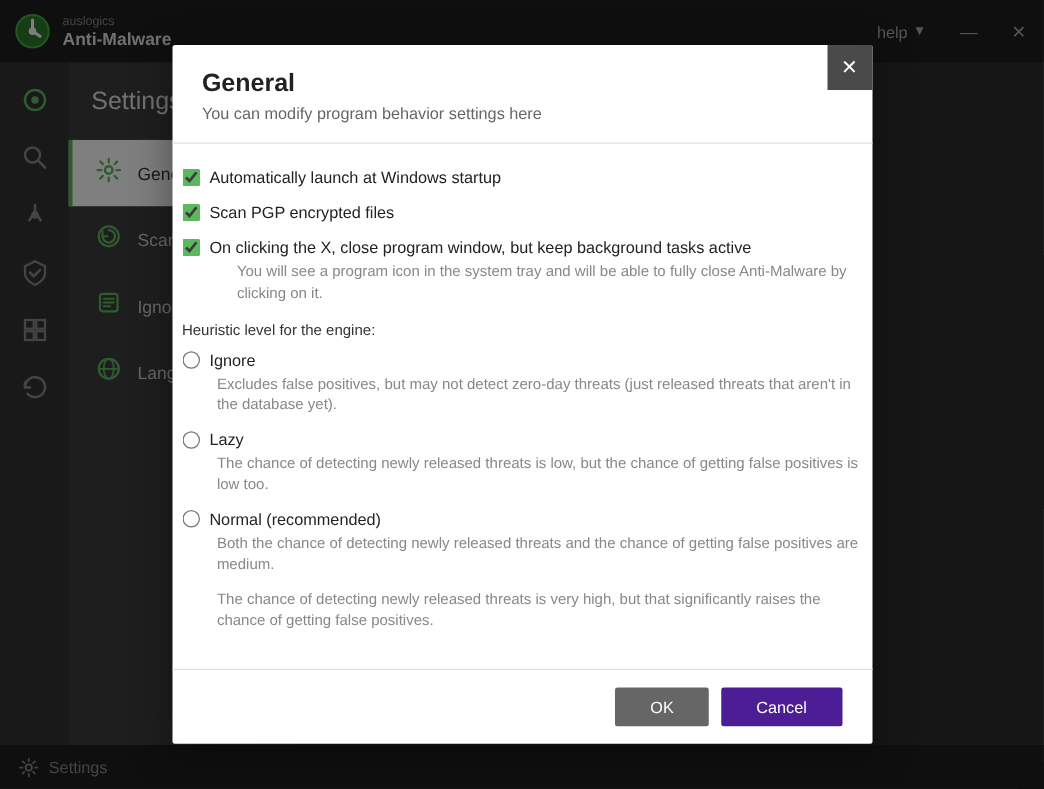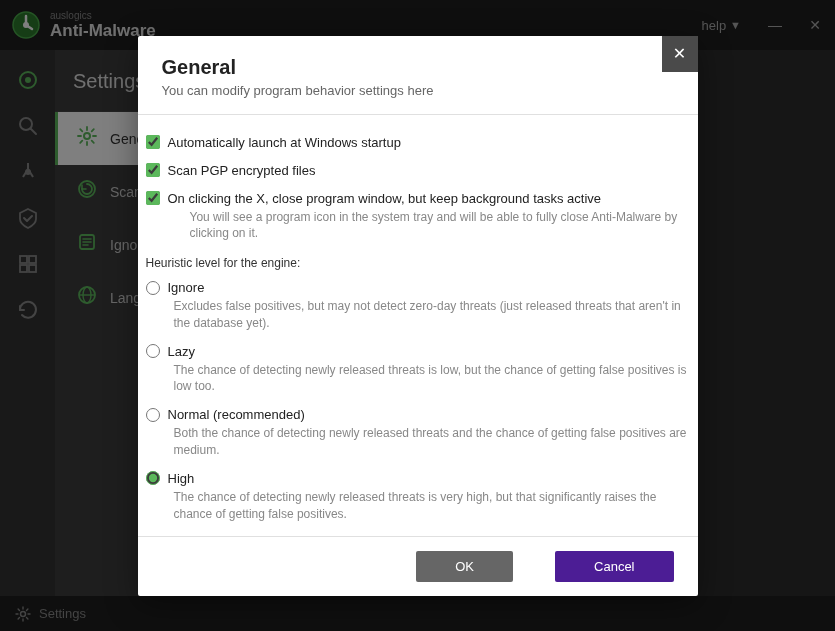--- a/index.html
+++ b/index.html
@@ -37,21 +37,21 @@
     .title-bar-text {
       display: flex;
       flex-direction: column;
     }
     .title-bar-company {
       color: #888;
       font-size: 10px;
     }
     .title-bar-appname {
       color: #e0e0e0;
-      font-size: 17px;
+      font-size: 14px;
       font-weight: 600;
     }
     .title-bar-controls {
       position: absolute;
       right: 0;
       top: 0;
       height: 50px;
       display: flex;
       align-items: center;
     }
@@ -277,26 +277,25 @@
 
     
     .modal-footer {
       padding: 14px 24px;
       border-top: 1px solid #e0e0e0;
       display: flex;
       justify-content: flex-end;
       gap: 10px;
     }
     .btn {
-      padding: 8px 39px;
+      padding: 8px 28px;
       font-size: 13px;
       border: none;
       cursor: pointer;
       border-radius: 2px;
-      margin-left: 32px;
     }
     .btn-ok {
       background: #666;
       color: #fff;
     }
     .btn-cancel {
       background: #4c1d95;
       color: #fff;
     }
   </style>
@@ -484,24 +483,20 @@
 
         <div class="radio-option">
           <div class="radio-row">
             <input type="radio" name="heuristic" id="normal" style="">
             <label class="radio-label" for="normal">Normal (recommended)</label>
           </div>
           <div class="radio-description">Both the chance of detecting newly released threats and the chance of getting false positives are medium.</div>
         </div>
 
         <div class="radio-option">
-          <div class="radio-row">
-            <input type="radio" name="heuristic" id="high" checked="" style="">
-            <label class="radio-label" for="high">High</label>
-          </div>
           <div class="radio-description">The chance of detecting newly released threats is very high, but that significantly raises the chance of getting false positives.</div>
         </div>
 
       </div>
 
       <div class="modal-footer">
         <button class="btn btn-ok">OK</button>
         <button class="btn btn-cancel">Cancel</button>
       </div>
 

